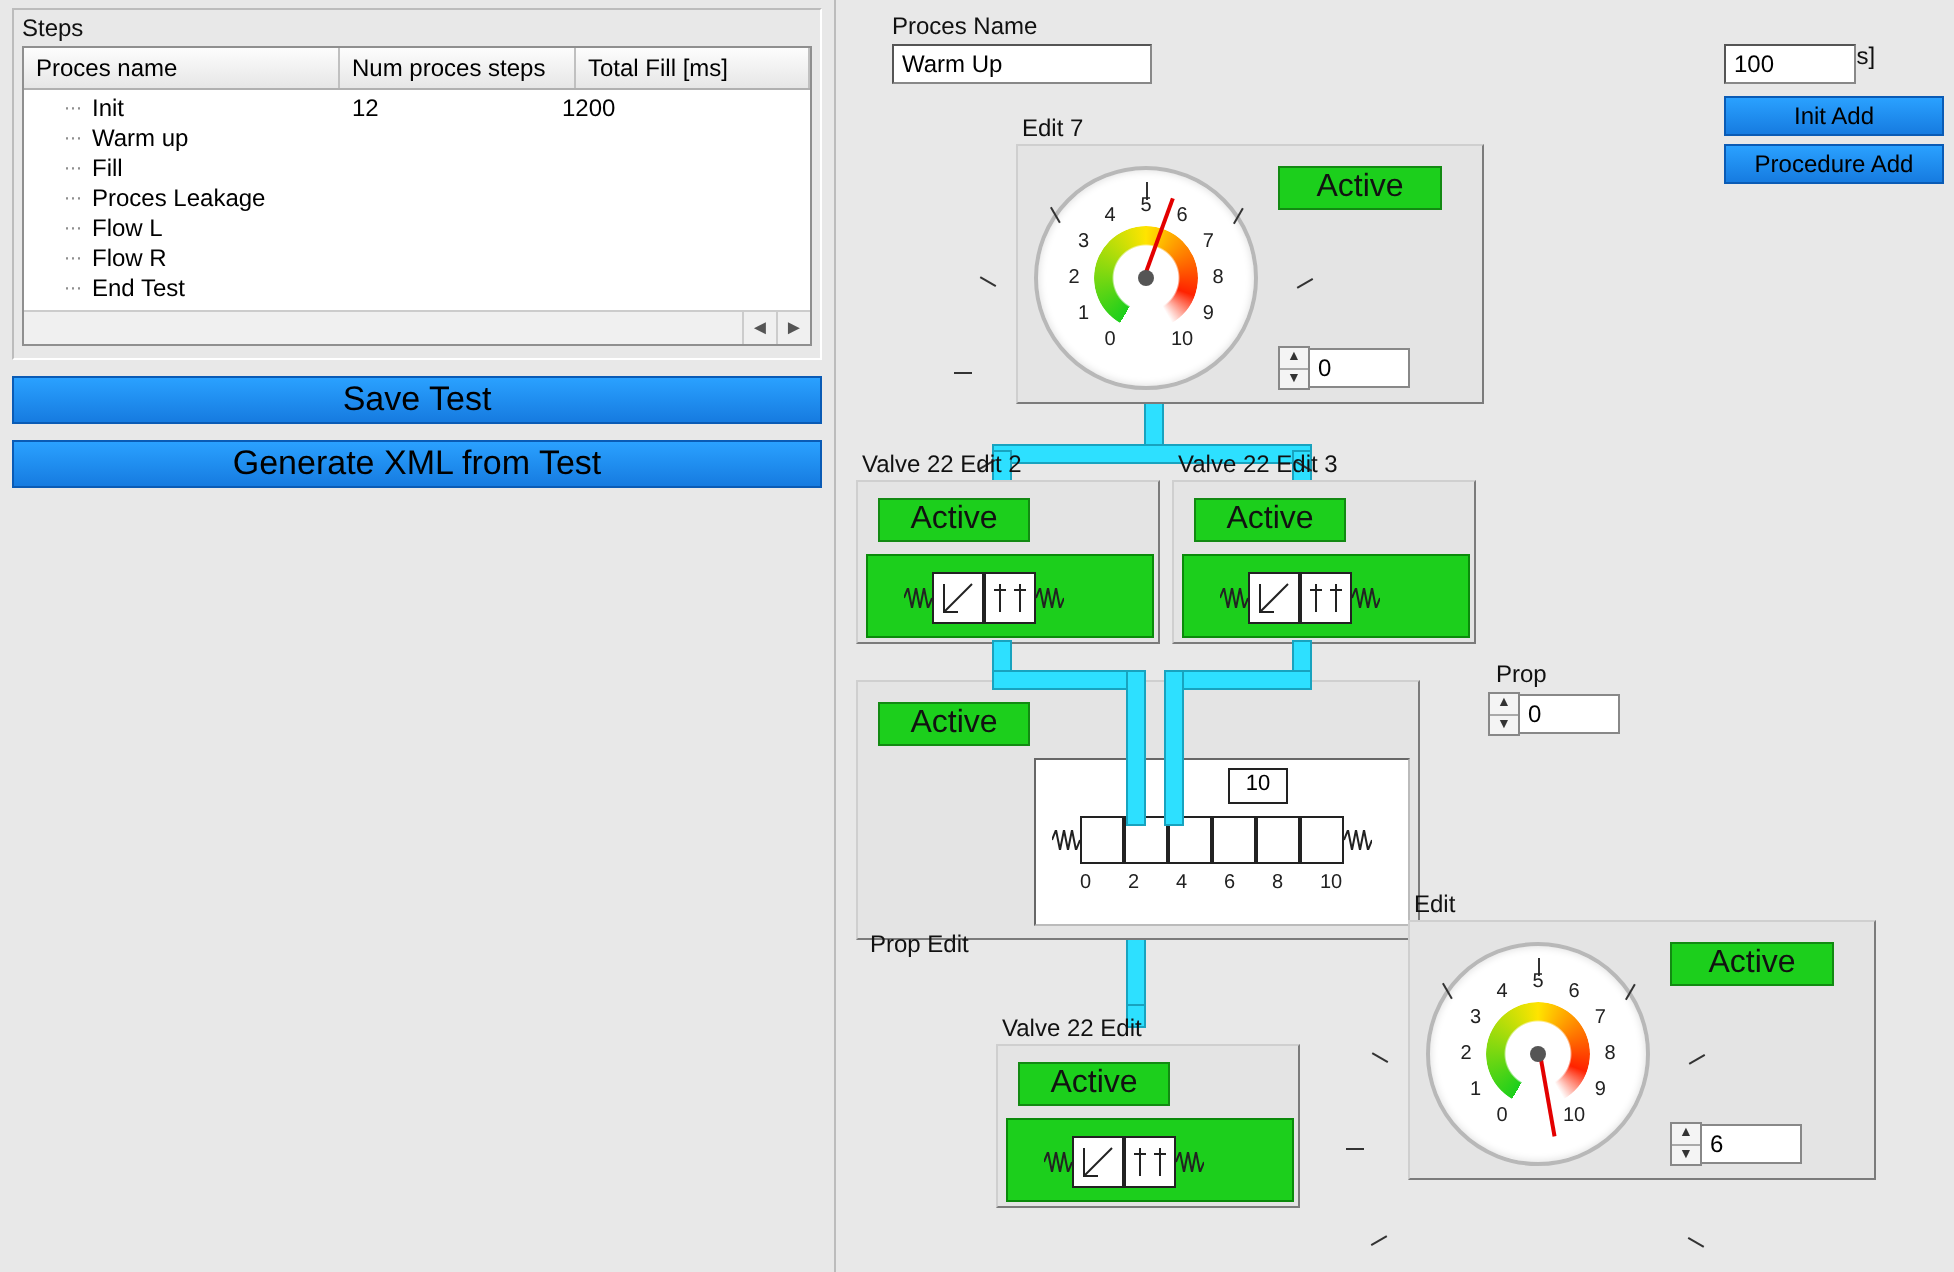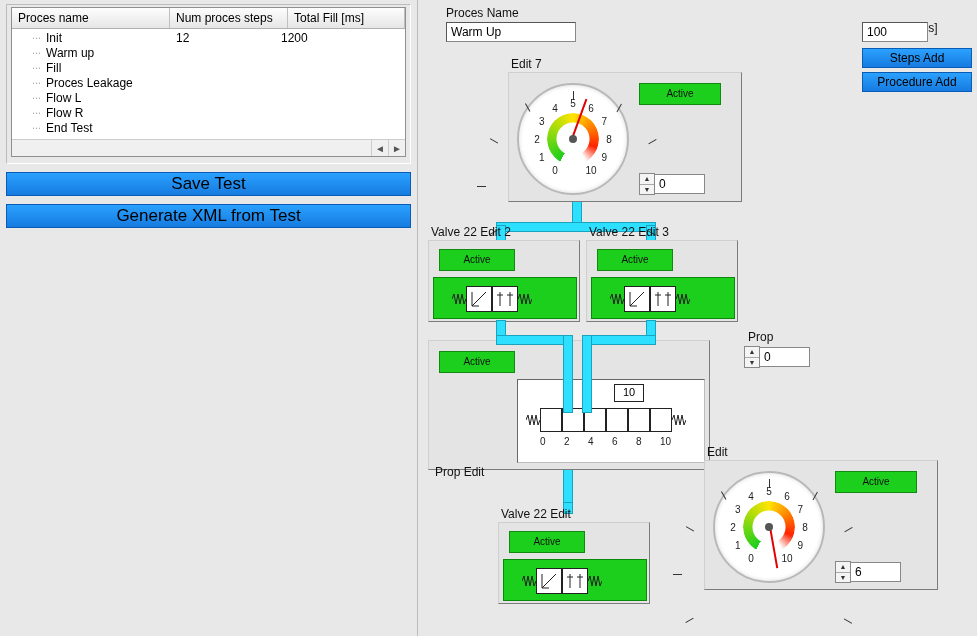--- a/index.html
+++ b/index.html
@@ -142,21 +142,21 @@
     position: absolute;
     font-size: 12px;
     top: -16px;
     left: 2px;
     color:#111;
   }
   .active-btn {
     position: absolute;
     background: #1ccf1c;
     border: 1px solid #128a12;
-    font-size: 10px;
+    font-size: 16px;
     color:#111;
     text-align: center;
     line-height: 20px;
     height: 22px;
     box-sizing: border-box;
   }
   .spinner {
     position: absolute;
     display:flex;
     align-items:center;
@@ -242,20 +242,21 @@
   .mini-box{border:1px solid #222;background:#fff;}
   .scale-lbl{position:absolute;font-size:10px;color:#222;}
 </style>
 </head>
 <body>
 
 <div class="root">
 
   <div class="left">
     <div class="steps-group">
+      <div class="legend">Steps</div>
       <div class="step-table">
         <div class="step-header">
           <div class="col-name">Proces name</div>
           <div class="col-num">Num proces steps</div>
           <div class="col-time">Total Fill [ms]</div>
         </div>
         <div class="step-body" id="step-body">
             <div class="step-row">
               <span class="dot">⋯</span>
               <span class="c-name">Init</span>
@@ -310,21 +311,21 @@
   </div>
 
   <div class="right">
 
     <div class="lbl" style="left:28px;top:6px;">Proces Name</div>
     <div class="field" style="left:28px;top:22px;width:130px;height:20px;">Warm Up</div>
 
     <div class="lbl" style="left:444px;top:6px;margin-top:15px;">Wait time [ms]</div>
     <div class="field" style="left:444px;top:22px;width:66px;height:20px;">100</div>
 
-    <button class="small-btn" style="left:444px;top:48px;width:110px;">Steps Add</button>
+    <button class="small-btn" style="left:444px;top:48px;width:110px;">Init Add</button>
     <button class="small-btn" style="left:444px;top:72px;width:110px;">Procedure Add</button>
 
     <div class="pipe" style="left:154px;top:195px;width:10px;height:30px;z-index:1"></div>
     <div class="pipe" style="left:78px;top:222px;width:160px;height:10px;z-index:1"></div>
     <div class="pipe" style="left:78px;top:225px;width:10px;height:50px;z-index:1"></div>
     <div class="pipe" style="left:228px;top:225px;width:10px;height:50px;z-index:1"></div>
 
     <div class="pipe" style="left:78px;top:320px;width:10px;height:20px;z-index:3"></div>
     <div class="pipe" style="left:228px;top:320px;width:10px;height:20px;z-index:3"></div>
     <div class="pipe" style="left:78px;top:335px;width:76px;height:10px;z-index:3"></div>

